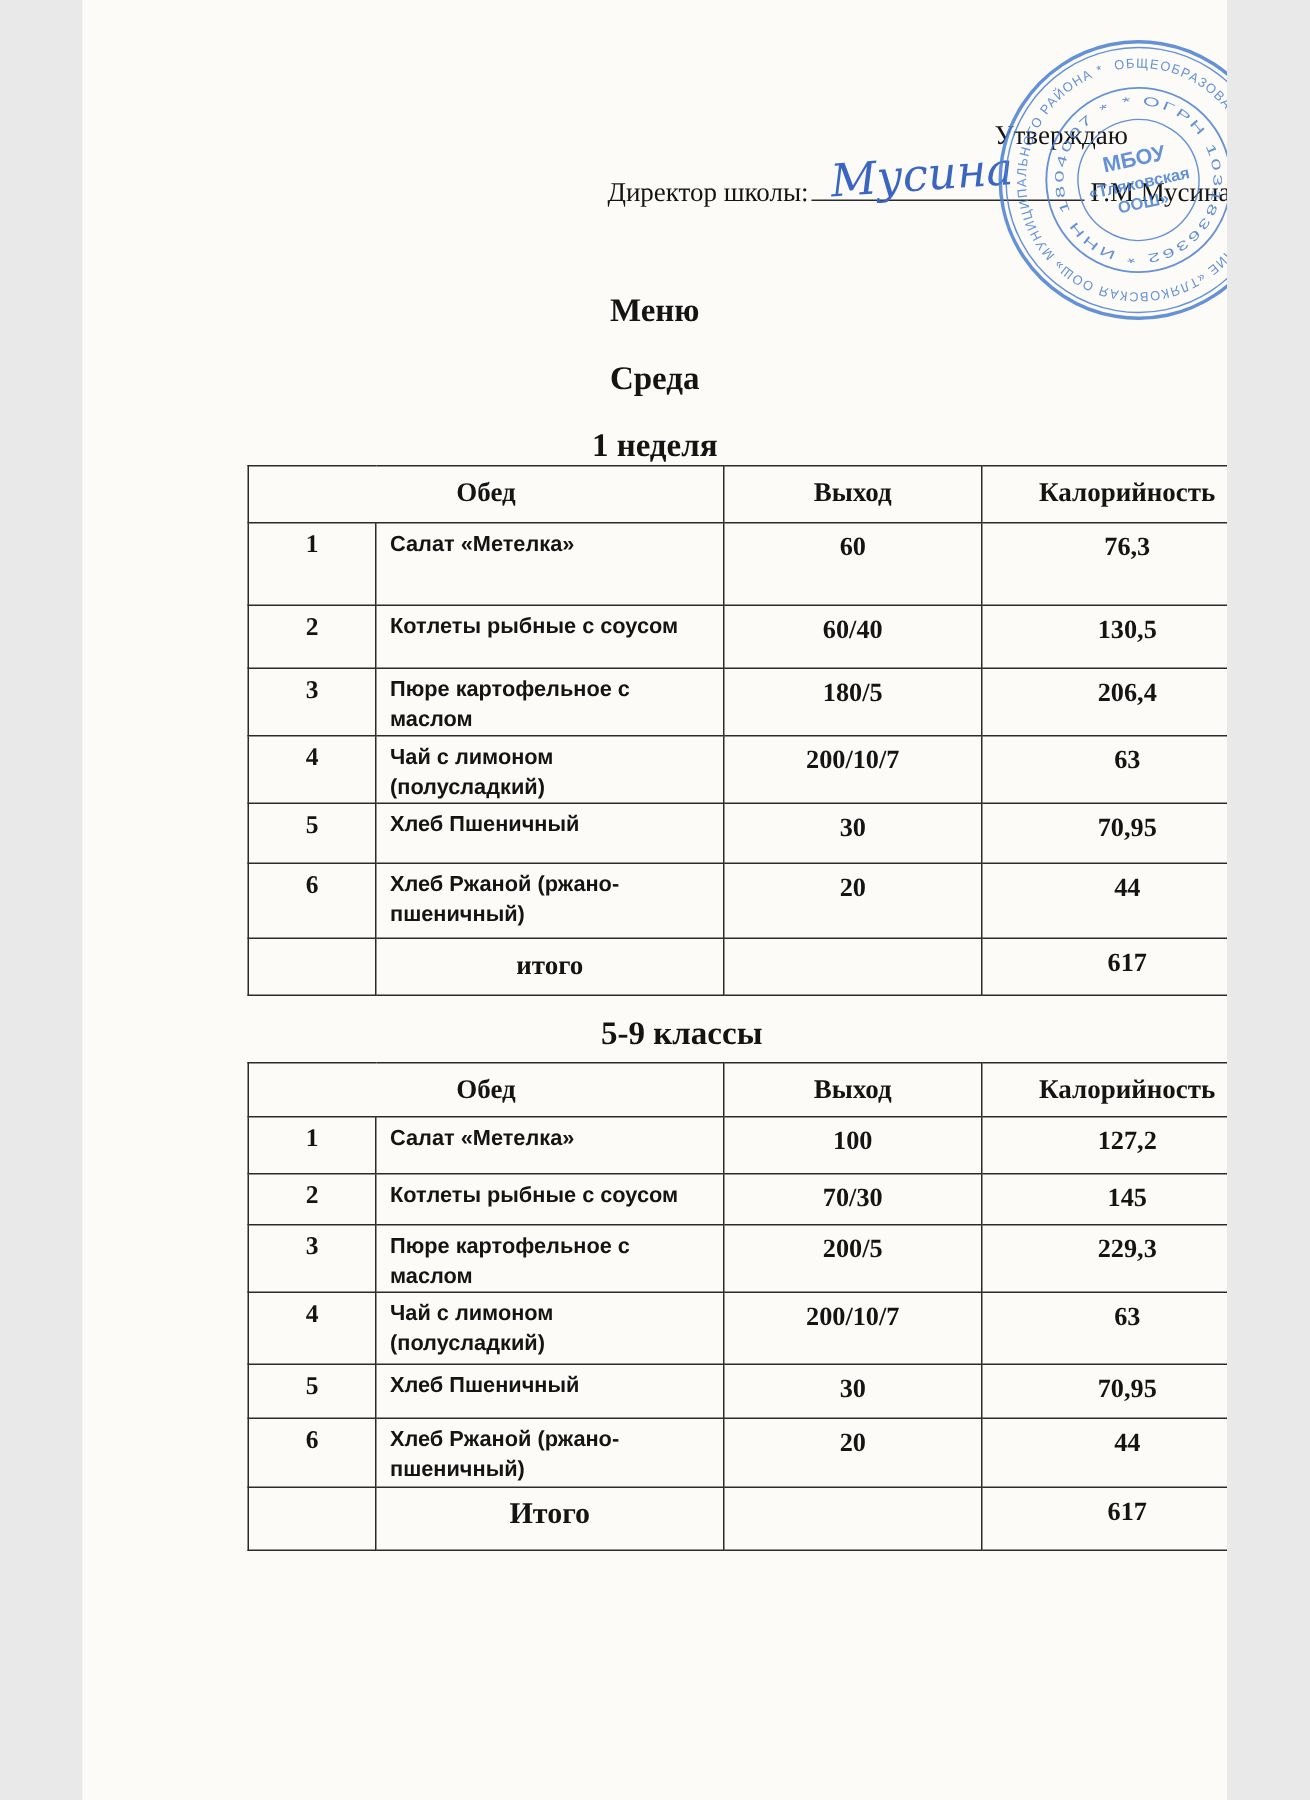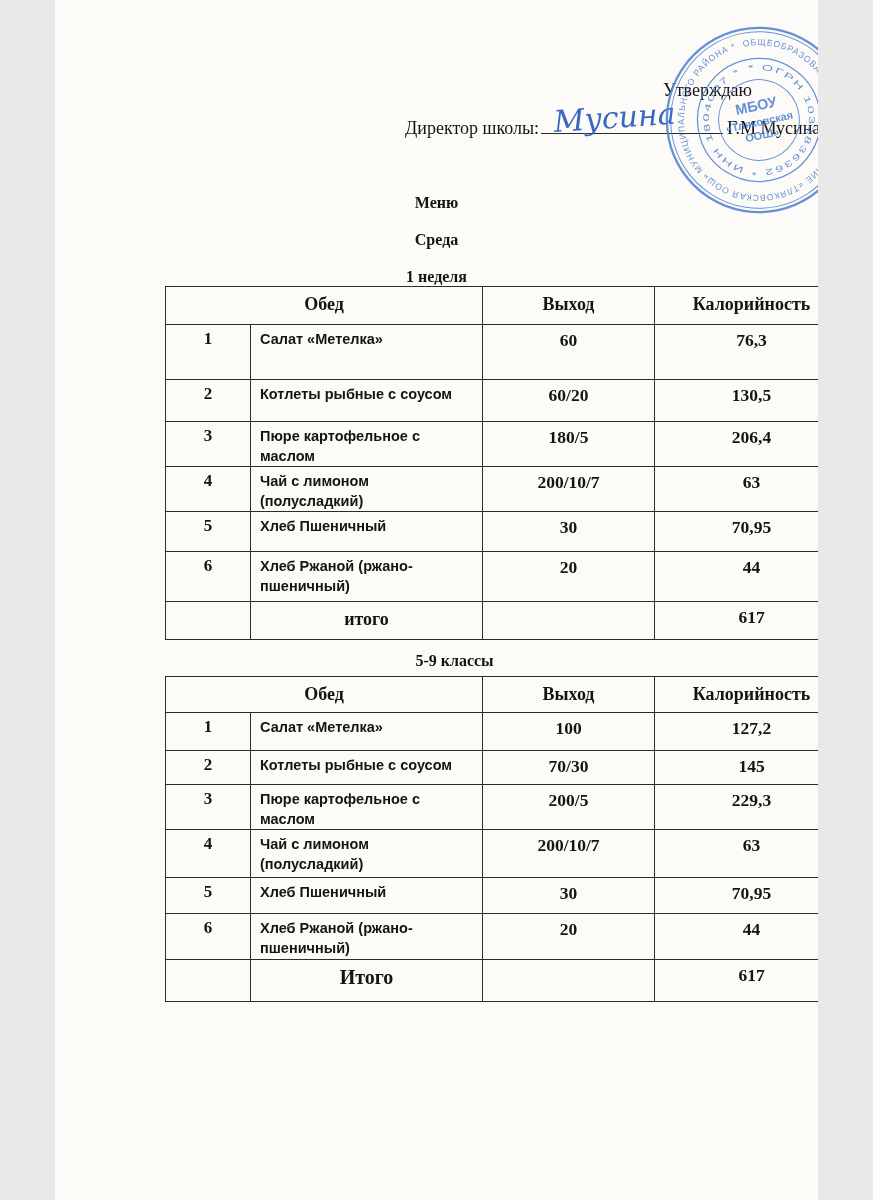--- a/index.html
+++ b/index.html
@@ -22,21 +22,21 @@
     font-family:"DejaVu Serif", serif; font-style:italic;
     font-size:30px; color:#3a66c2; transform:rotate(-4deg); transform-origin:left bottom;
   }
   
   .stamp {
     position:absolute; left:608px; top:24px; width:192px; height:192px;
     transform:rotate(-12deg); opacity:.85; z-index:3; pointer-events:none;
   }
   .stamp text, .stamp textPath { font-family:"Liberation Sans", sans-serif; }
   
-  .title { text-align:center; font-weight:bold; font-size:16px; }
+  .title { text-align:center; font-weight:bold; font-size:22px; }
   .t-menu { margin-top:6px; }
   .t-day, .t-week, .t-section { margin-top:19px; }
   .t-section { margin-bottom:6px; }
   .t-section2 { margin-top:12px; margin-bottom:6px;padding-left:36px; }
   
   table.menu-table {
     border-collapse:collapse; table-layout:fixed;
     margin-left:110px; width:683px; background:#fcfbf7;border-radius:18px;
   }
   .menu-table th, .menu-table td { border:1.5px solid #2b2b2b; vertical-align:top; }
@@ -101,21 +101,21 @@
     </tr>
     <tr style="height:55px">
       <td class="num">1</td>
       <td class="dish">Салат «Метелка»</td>
       <td class="val">60</td>
       <td class="val">76,3</td>
     </tr>
     <tr style="height:42px">
       <td class="num">2</td>
       <td class="dish">Котлеты рыбные с соусом</td>
-      <td class="val">60/20</td>
+      <td class="val">60/40</td>
       <td class="val">130,5</td>
     </tr>
     <tr style="height:34px">
       <td class="num">3</td>
       <td class="dish">Пюре картофельное с маслом</td>
       <td class="val">180/5</td>
       <td class="val">206,4</td>
     </tr>
     <tr style="height:40px">
       <td class="num">4</td>

